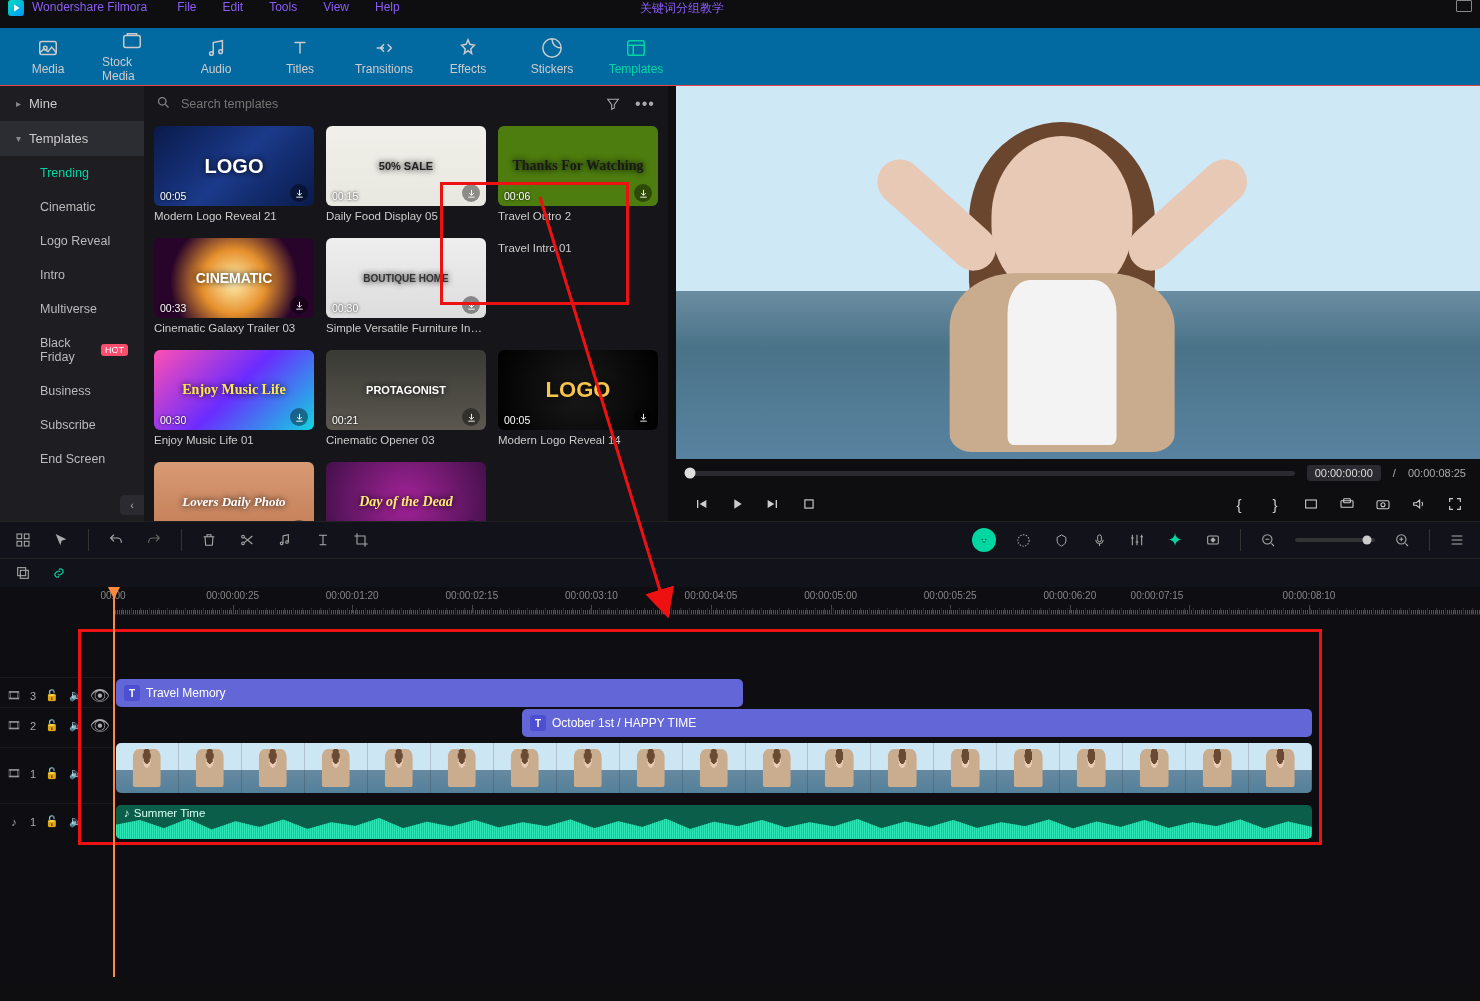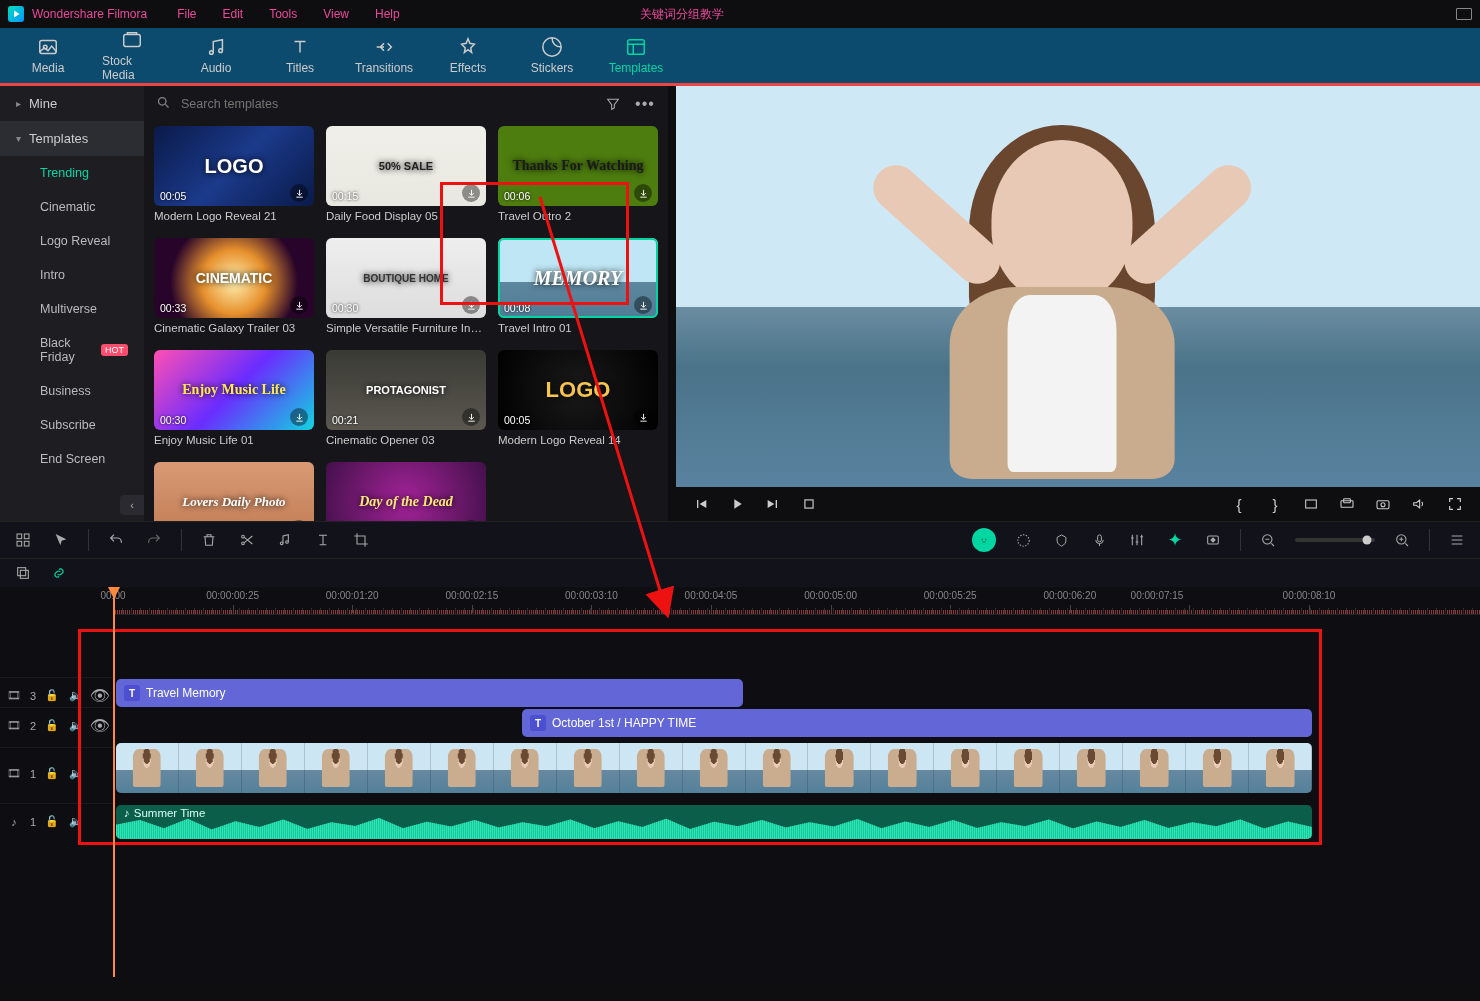--- a/index.html
+++ b/index.html
@@ -1,27 +1,27 @@
 <!DOCTYPE html>
 <html><head>
 <meta charset="utf-8">
 <style>
 * { margin:0; padding:0; box-sizing:border-box; }
 body { font-family:"Segoe UI",Arial,sans-serif; background:#0e0e10; color:#ddd; overflow:hidden; width:1480px; height:1001px; position:relative; user-select:none; }
 
 
-.titlebar { height:28px; display:flex; align-items:center; background:#0e0e10; padding:0 8px; font-size:12px; color:#ec4899; }
+.titlebar { height:28px; display:flex; align-items:flex-start; background:#0e0e10; padding:0 8px; font-size:12px; color:#8b5cf6; }
 .titlebar .logo { width:16px; height:16px; margin-right:8px; background:linear-gradient(135deg,#00e0bd,#0095ff); border-radius:3px; display:flex; align-items:center; justify-content:center; }
 .titlebar .appname { margin-right:30px; }
 .titlebar .menu-item { margin-right:26px; cursor:pointer; }
 .titlebar .center { position:absolute; left:50%; transform:translateX(-100px); }
 .titlebar .right { margin-left:auto; }
 
 
-.tooltabs { height:58px; display:flex; align-items:center; padding:0 18px; background:#0c4a6e; gap:24px; border-bottom:3px solid #ef4444; }
+.tooltabs { height:58px; display:flex; align-items:center; padding:0 18px; background:#0369a1; gap:24px; border-bottom:1px solid #ef4444; }
 .tooltab { display:flex; flex-direction:column; align-items:center; font-size:12px; color:#ccc; cursor:pointer; width:60px; }
 .tooltab svg, .tooltab .ico { width:22px; height:22px; margin-bottom:3px; }
 .tooltab.active { color:#00d6a2; }
 .tooltab.active svg { stroke:#00d6a2; }
 
 
 .middle { height:435px; display:flex; }
 
 
 .leftpanel { width:668px; background:#16161a; display:flex; }
@@ -294,29 +294,20 @@
               <div class="dur">00:30</div>
               <div class="dl">
                 <svg width="11" height="11" viewBox="0 0 24 24" stroke="#fff" fill="none" stroke-width="2">
                   <path d="M12 4v12m-5-5l5 5 5-5M5 20h14"></path>
                 </svg>
               </div>
             </div>
             <div class="title">Simple Versatile Furniture In…</div>
           </div>
           <div class="card">
-            <div class="thumb selected" style="background: linear-gradient(rgb(191, 230, 244) 0%, rgb(191, 230, 244) 55%, rgb(93, 135, 158) 55%, rgb(79, 124, 150) 100%);">
-              <div class="txt" style="font-family: &quot;Brush Script MT&quot;, cursive; font-size: 20px; font-style: italic; color: rgb(255, 255, 255);">MEMORY</div>
-              <div class="dur">00:08</div>
-              <div class="dl">
-                <svg width="11" height="11" viewBox="0 0 24 24" stroke="#fff" fill="none" stroke-width="2">
-                  <path d="M12 4v12m-5-5l5 5 5-5M5 20h14"></path>
-                </svg>
-              </div>
-            </div>
             <div class="title">Travel Intro 01</div>
           </div>
           <div class="card">
             <div class="thumb" style="background: linear-gradient(135deg, rgb(255, 79, 179), rgb(106, 44, 255), rgb(18, 212, 224));">
               <div class="txt" style="font-family: &quot;Brush Script MT&quot;, cursive; font-size: 14px; font-style: normal; color: rgb(255, 232, 77);">Enjoy Music Life</div>
               <div class="dur">00:30</div>
               <div class="dl">
                 <svg width="11" height="11" viewBox="0 0 24 24" stroke="#fff" fill="none" stroke-width="2">
                   <path d="M12 4v12m-5-5l5 5 5-5M5 20h14"></path>
                 </svg>
@@ -371,20 +362,28 @@
       <div class="frame">
         <div class="person">
           <div class="hair"></div>
             <div class="head"></div>
             <div class="body"></div>
             <div class="shirt"></div>
           <div class="armL"></div>
             <div class="armR"></div>
         </div>
       </div>
+    </div>
+    <div class="progress-row">
+      <div class="track">
+          <div class="knob"></div>
+        </div>
+      <span style="background:#2a2a30;padding:2px 8px;border-radius:3px;color:#ddd;">00:00:00:00</span>
+      <span>/</span>
+      <span>00:00:08:25</span>
     </div>
     <div class="controls-row">
       <div class="cbtn">
           <svg width="16" height="16" viewBox="0 0 24 24" fill="#ccc">
             <path d="M6 6h2v12H6zM20 6v12l-10-6z"></path>
           </svg>
         </div>
       <div class="cbtn">
           <svg width="16" height="16" viewBox="0 0 24 24" fill="#ccc">
             <path d="M8 5v14l11-7z"></path>

